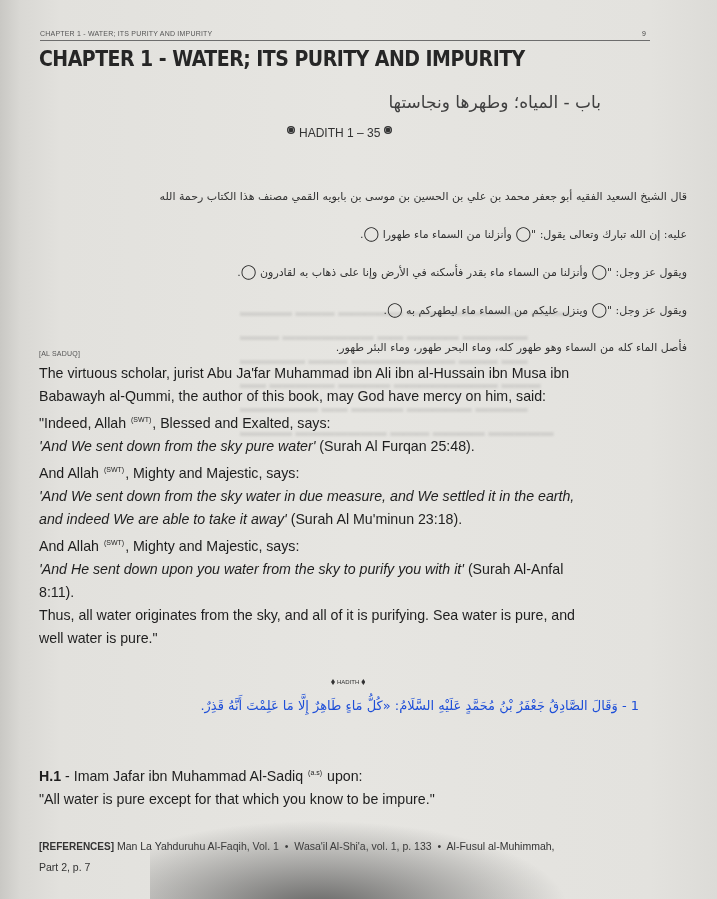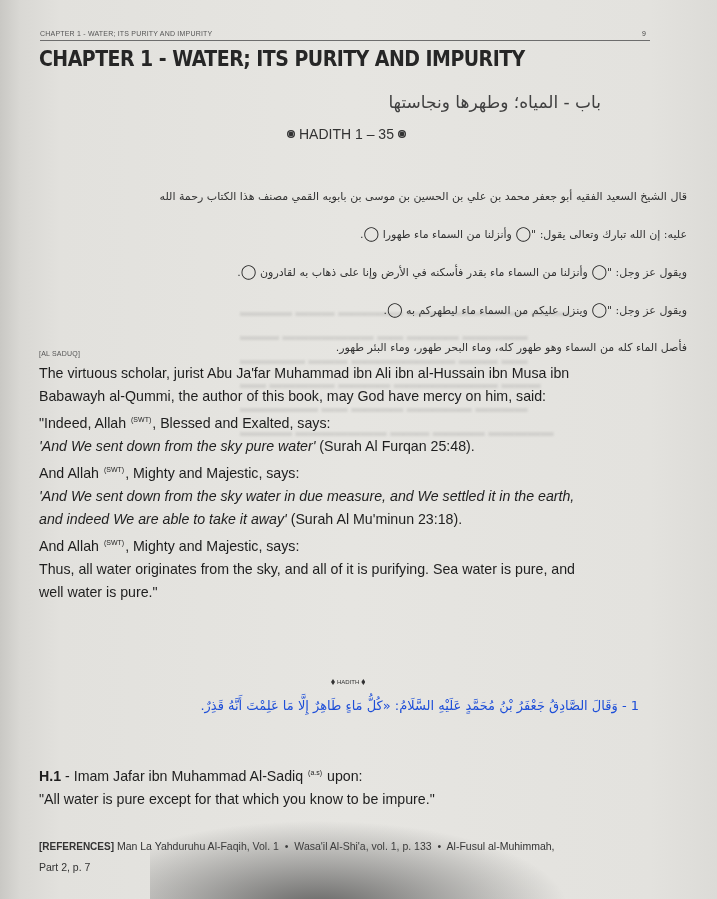--- a/index.html
+++ b/index.html
@@ -30,22 +30,22 @@
     position: absolute; left: 39px; top: 46px; margin: 0;
     font-family: "DejaVu Sans", sans-serif; font-weight: bold;
     font-size: 22px; letter-spacing: -0.6px; color: #262626;
     transform: scaleX(0.86); transform-origin: left center; white-space: nowrap;
   }
   .arabic-title {
     position: absolute; right: 116px; top: 92px; direction: rtl;
     font-family: "DejaVu Sans", sans-serif; font-size: 17px; color: #404040;
   }
   .hadith-range {
-    position: absolute; left: 287px; top: 126px; font-size: 14px; color: #333;
-    display: flex; align-items: center; gap: 4px;
+    position: absolute; left: 287px; top: 126px; font-size: 12px; color: #333;
+    display: flex; gap: 4px;
   }
   .dot-icon {
     display: inline-block; width: 8px; height: 8px; border-radius: 50%;
     background: radial-gradient(circle, #333 0 35%, #888 45%, #333 60%);
   }
   .arabic-block {
     position: absolute; right: 18px; top: 172px; width: 670px; direction: rtl;
     font-family: "DejaVu Sans", sans-serif; font-size: 11px; line-height: 25px; color: #333;
   }
   .arabic-block p { margin: 12px; }
@@ -148,20 +148,24 @@
   <p>
     <i>'And We sent down from the sky water in due measure, and We settled it in the earth,</i>
   </p>
   <p>
     <i>and indeed We are able to take it away'</i><span> (Surah Al Mu'minun 23:18).</span>
   </p>
   <p>
     <span>And Allah</span>
     <sup>(SWT)</sup><span>, Mighty and Majestic, says:</span>
   </p>
+  <p>
+    <i>'And He sent down upon you water from the sky to purify you with it'</i><span> (Surah Al-Anfal</span>
+  </p>
+  <p>8:11).</p>
   <p>Thus, all water originates from the sky, and all of it is purifying. Sea water is pure, and</p>
   <p>well water is pure."</p>
 </section>
 
 <div class="hadith-marker">
   <span class="diamond-icon"></span>
   <span>HADITH</span>
   <span class="diamond-icon"></span>
 </div>
 

